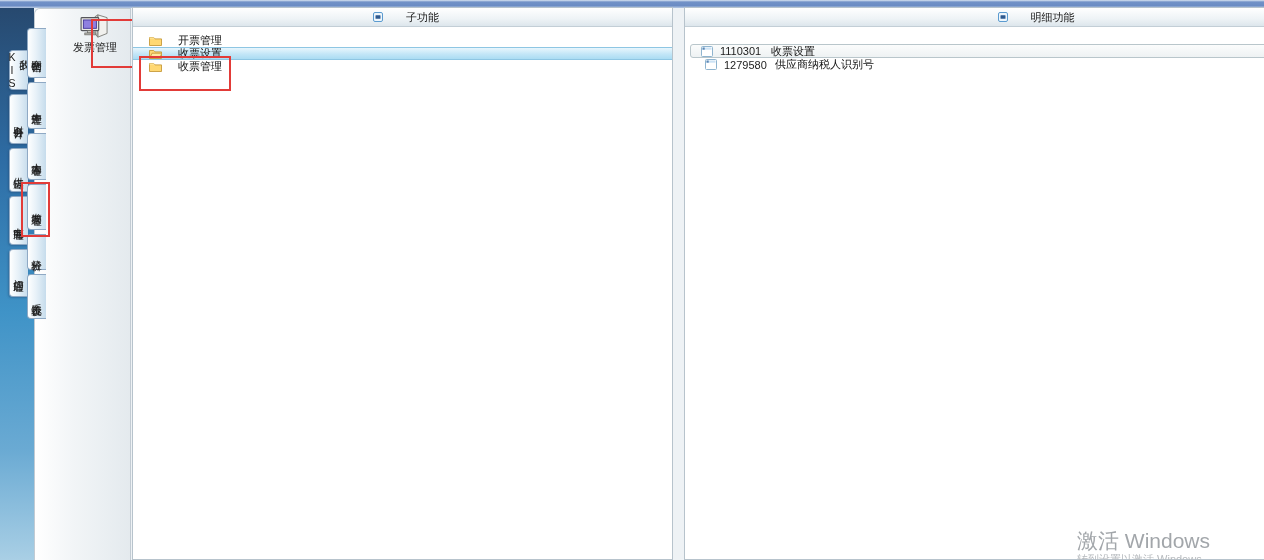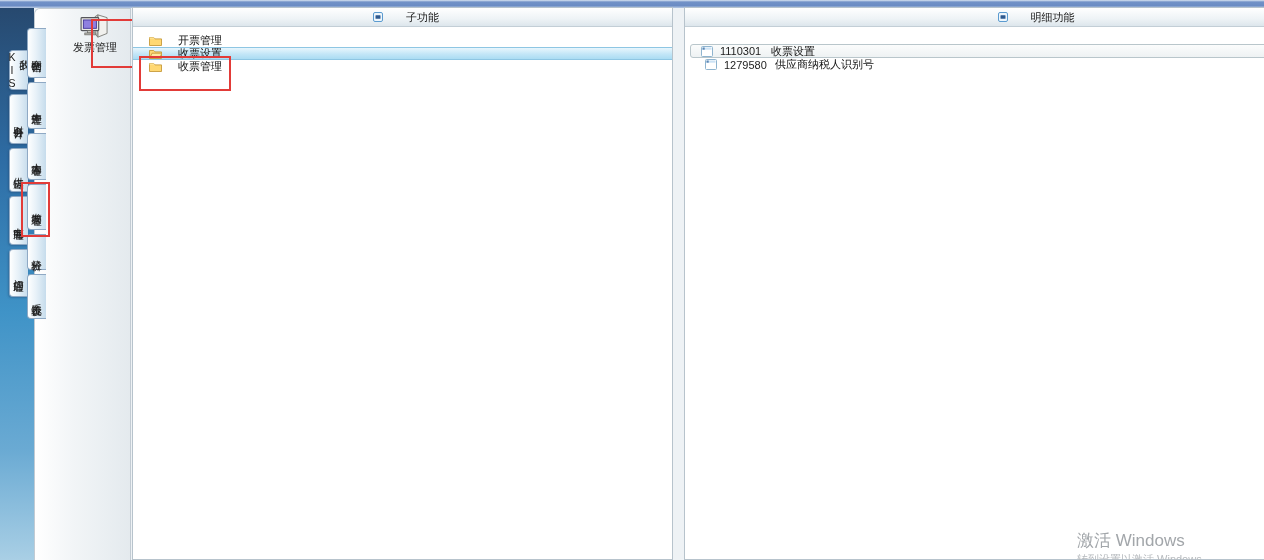--- a/index.html
+++ b/index.html
@@ -65,21 +65,21 @@
   .dlist{padding-top:17px;}
   .detail-row{height:13px;display:flex;align-items:center;gap:7px;padding-left:15px;
     font-size:11px;color:#111;cursor:pointer;box-sizing:border-box;margin:0 6px 0 5px;}
   .detail-row .dicon{width:12px;height:11px;flex:0 0 auto;}
   .detail-row .code{min-width:44px;color:#222;}
   .detail-row.selected{background:linear-gradient(to bottom,#fbfcfc 0%,#eef2f3 100%);
     border:1px solid #b9c6cb;border-radius:3px;height:14px;padding-left:10px;}
 
   
   .watermark{position:absolute;left:1077px;top:531px;color:#a2a6aa;}
-  .wm1{font-size:17px;line-height:20px;}
+  .wm1{font-size:21px;line-height:20px;}
   .wm2{font-size:11px;line-height:12px;color:#b6babe;margin-top:2px;white-space:nowrap;}
 </style>
 </head>
 <body>
 
 <div class="stage">
 
   <div class="titlebar"></div>
   <div class="side-strip"></div>
 

